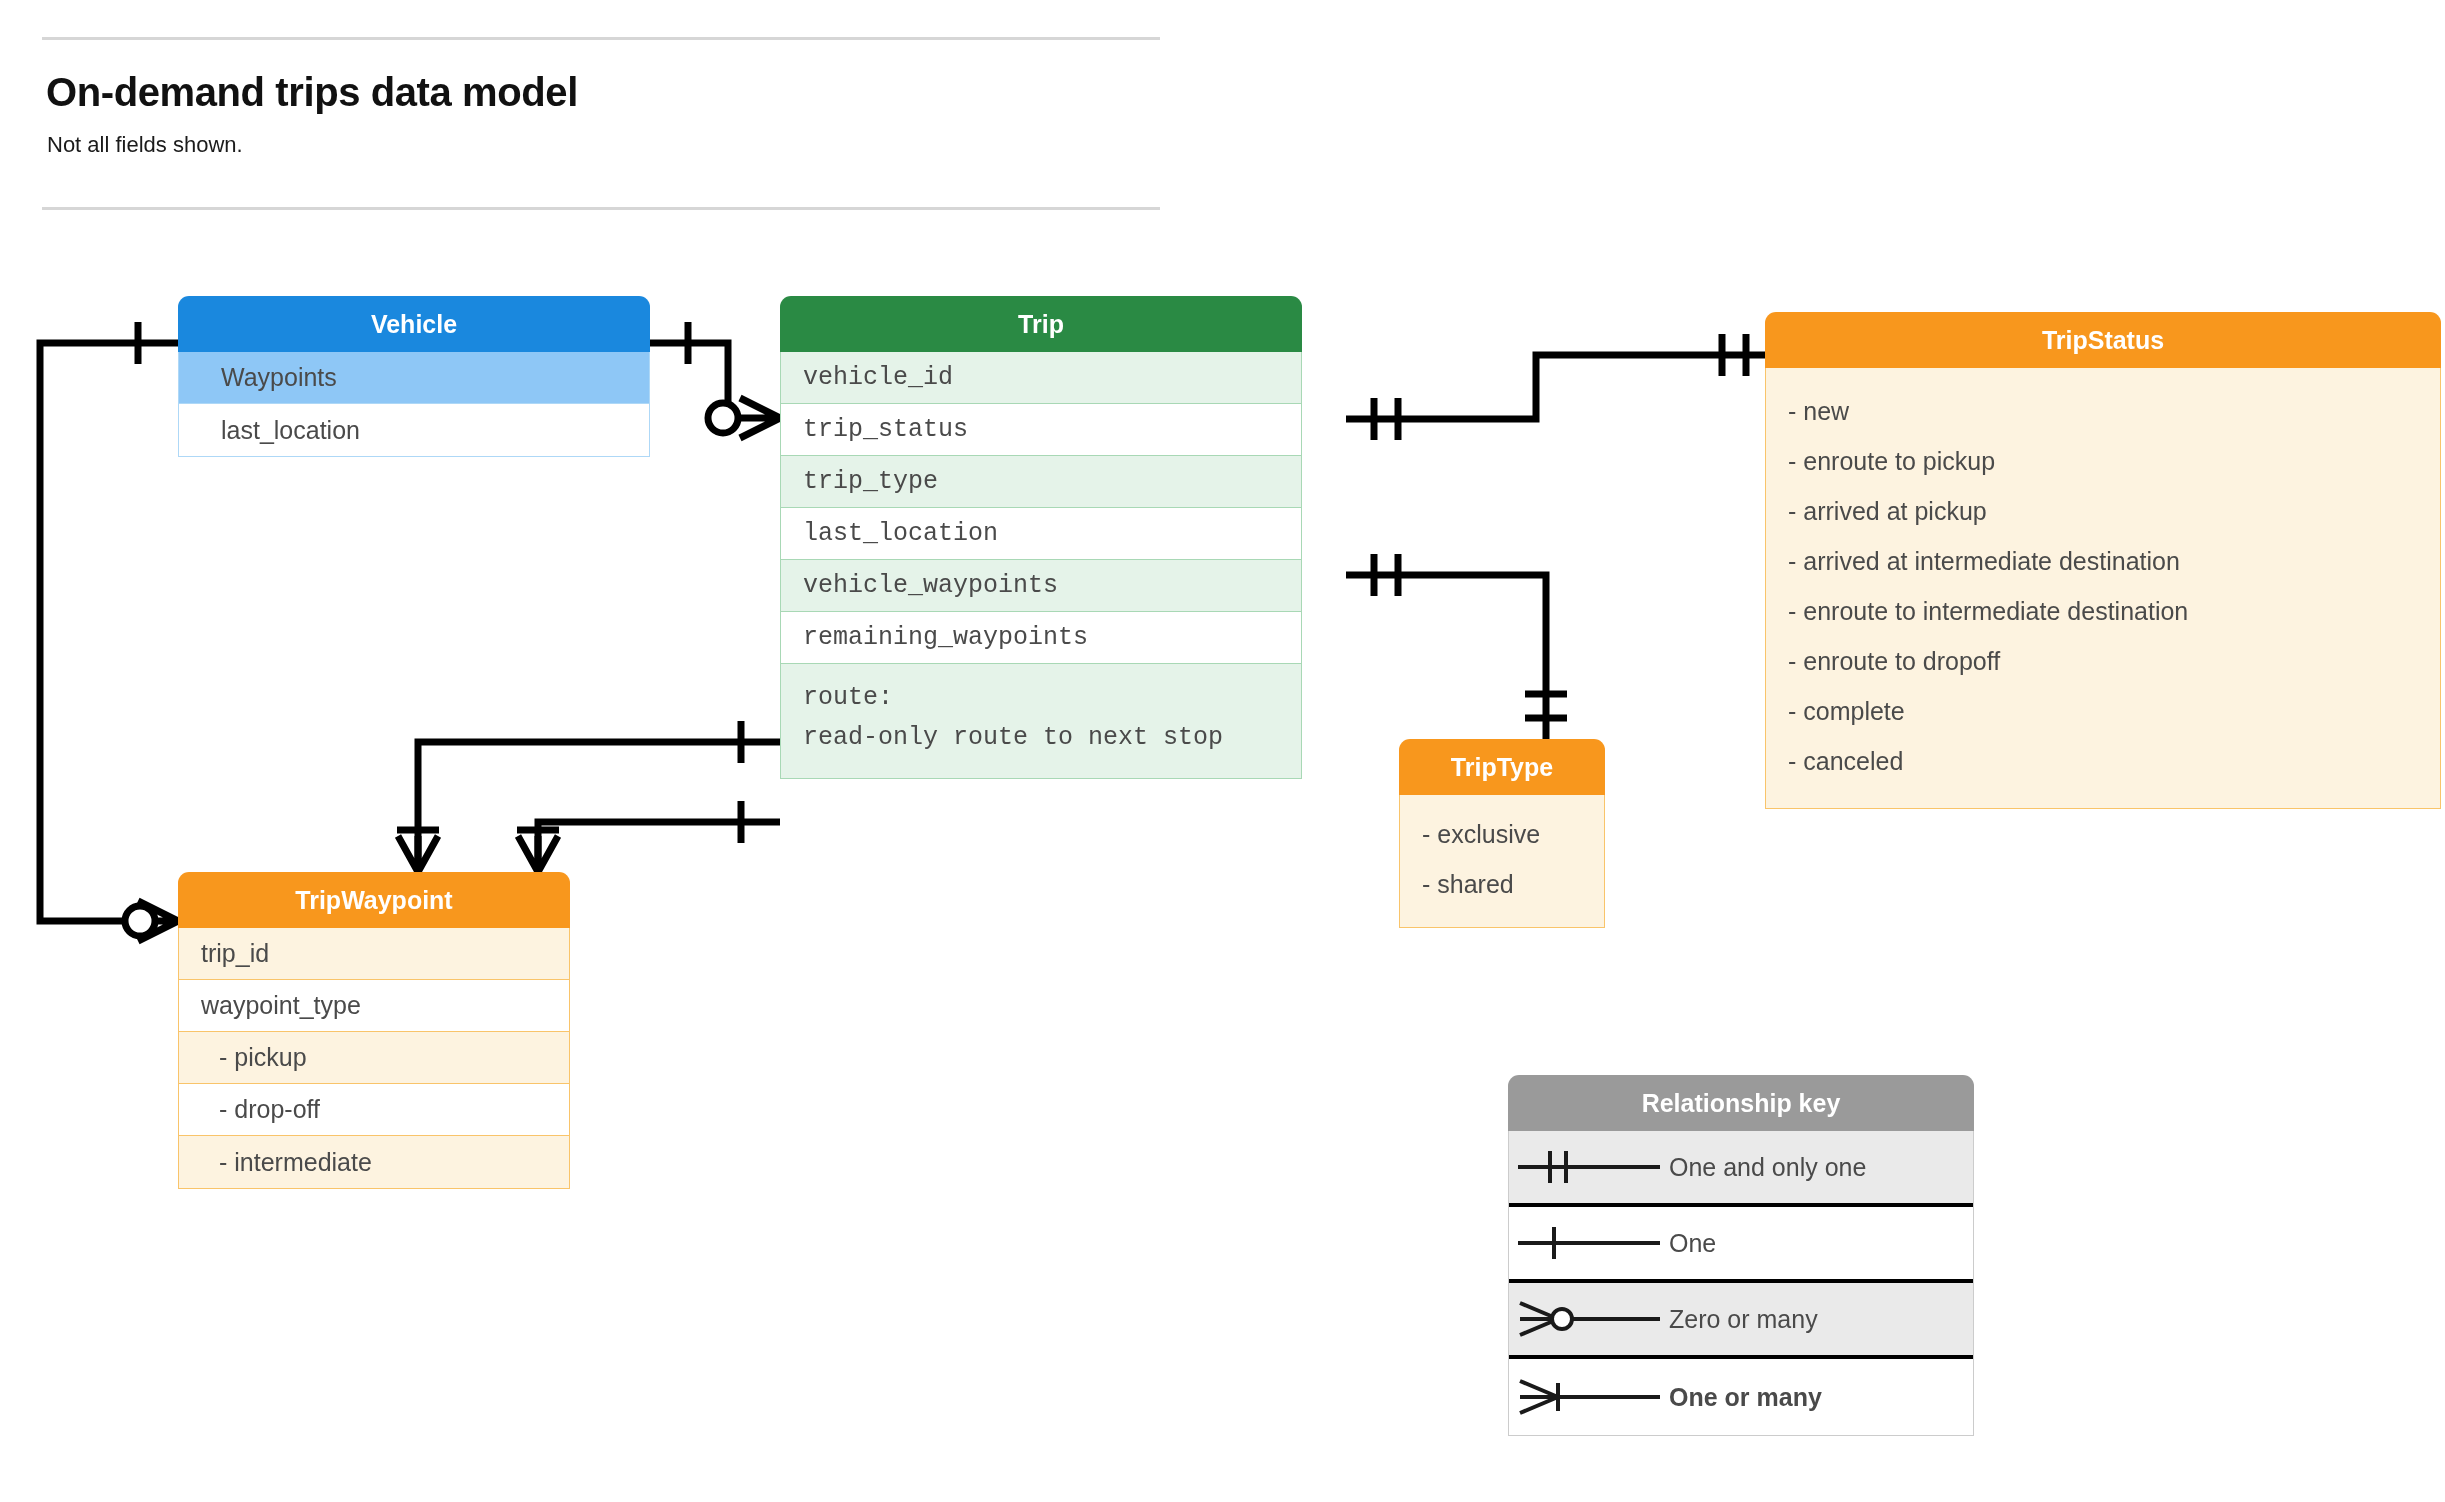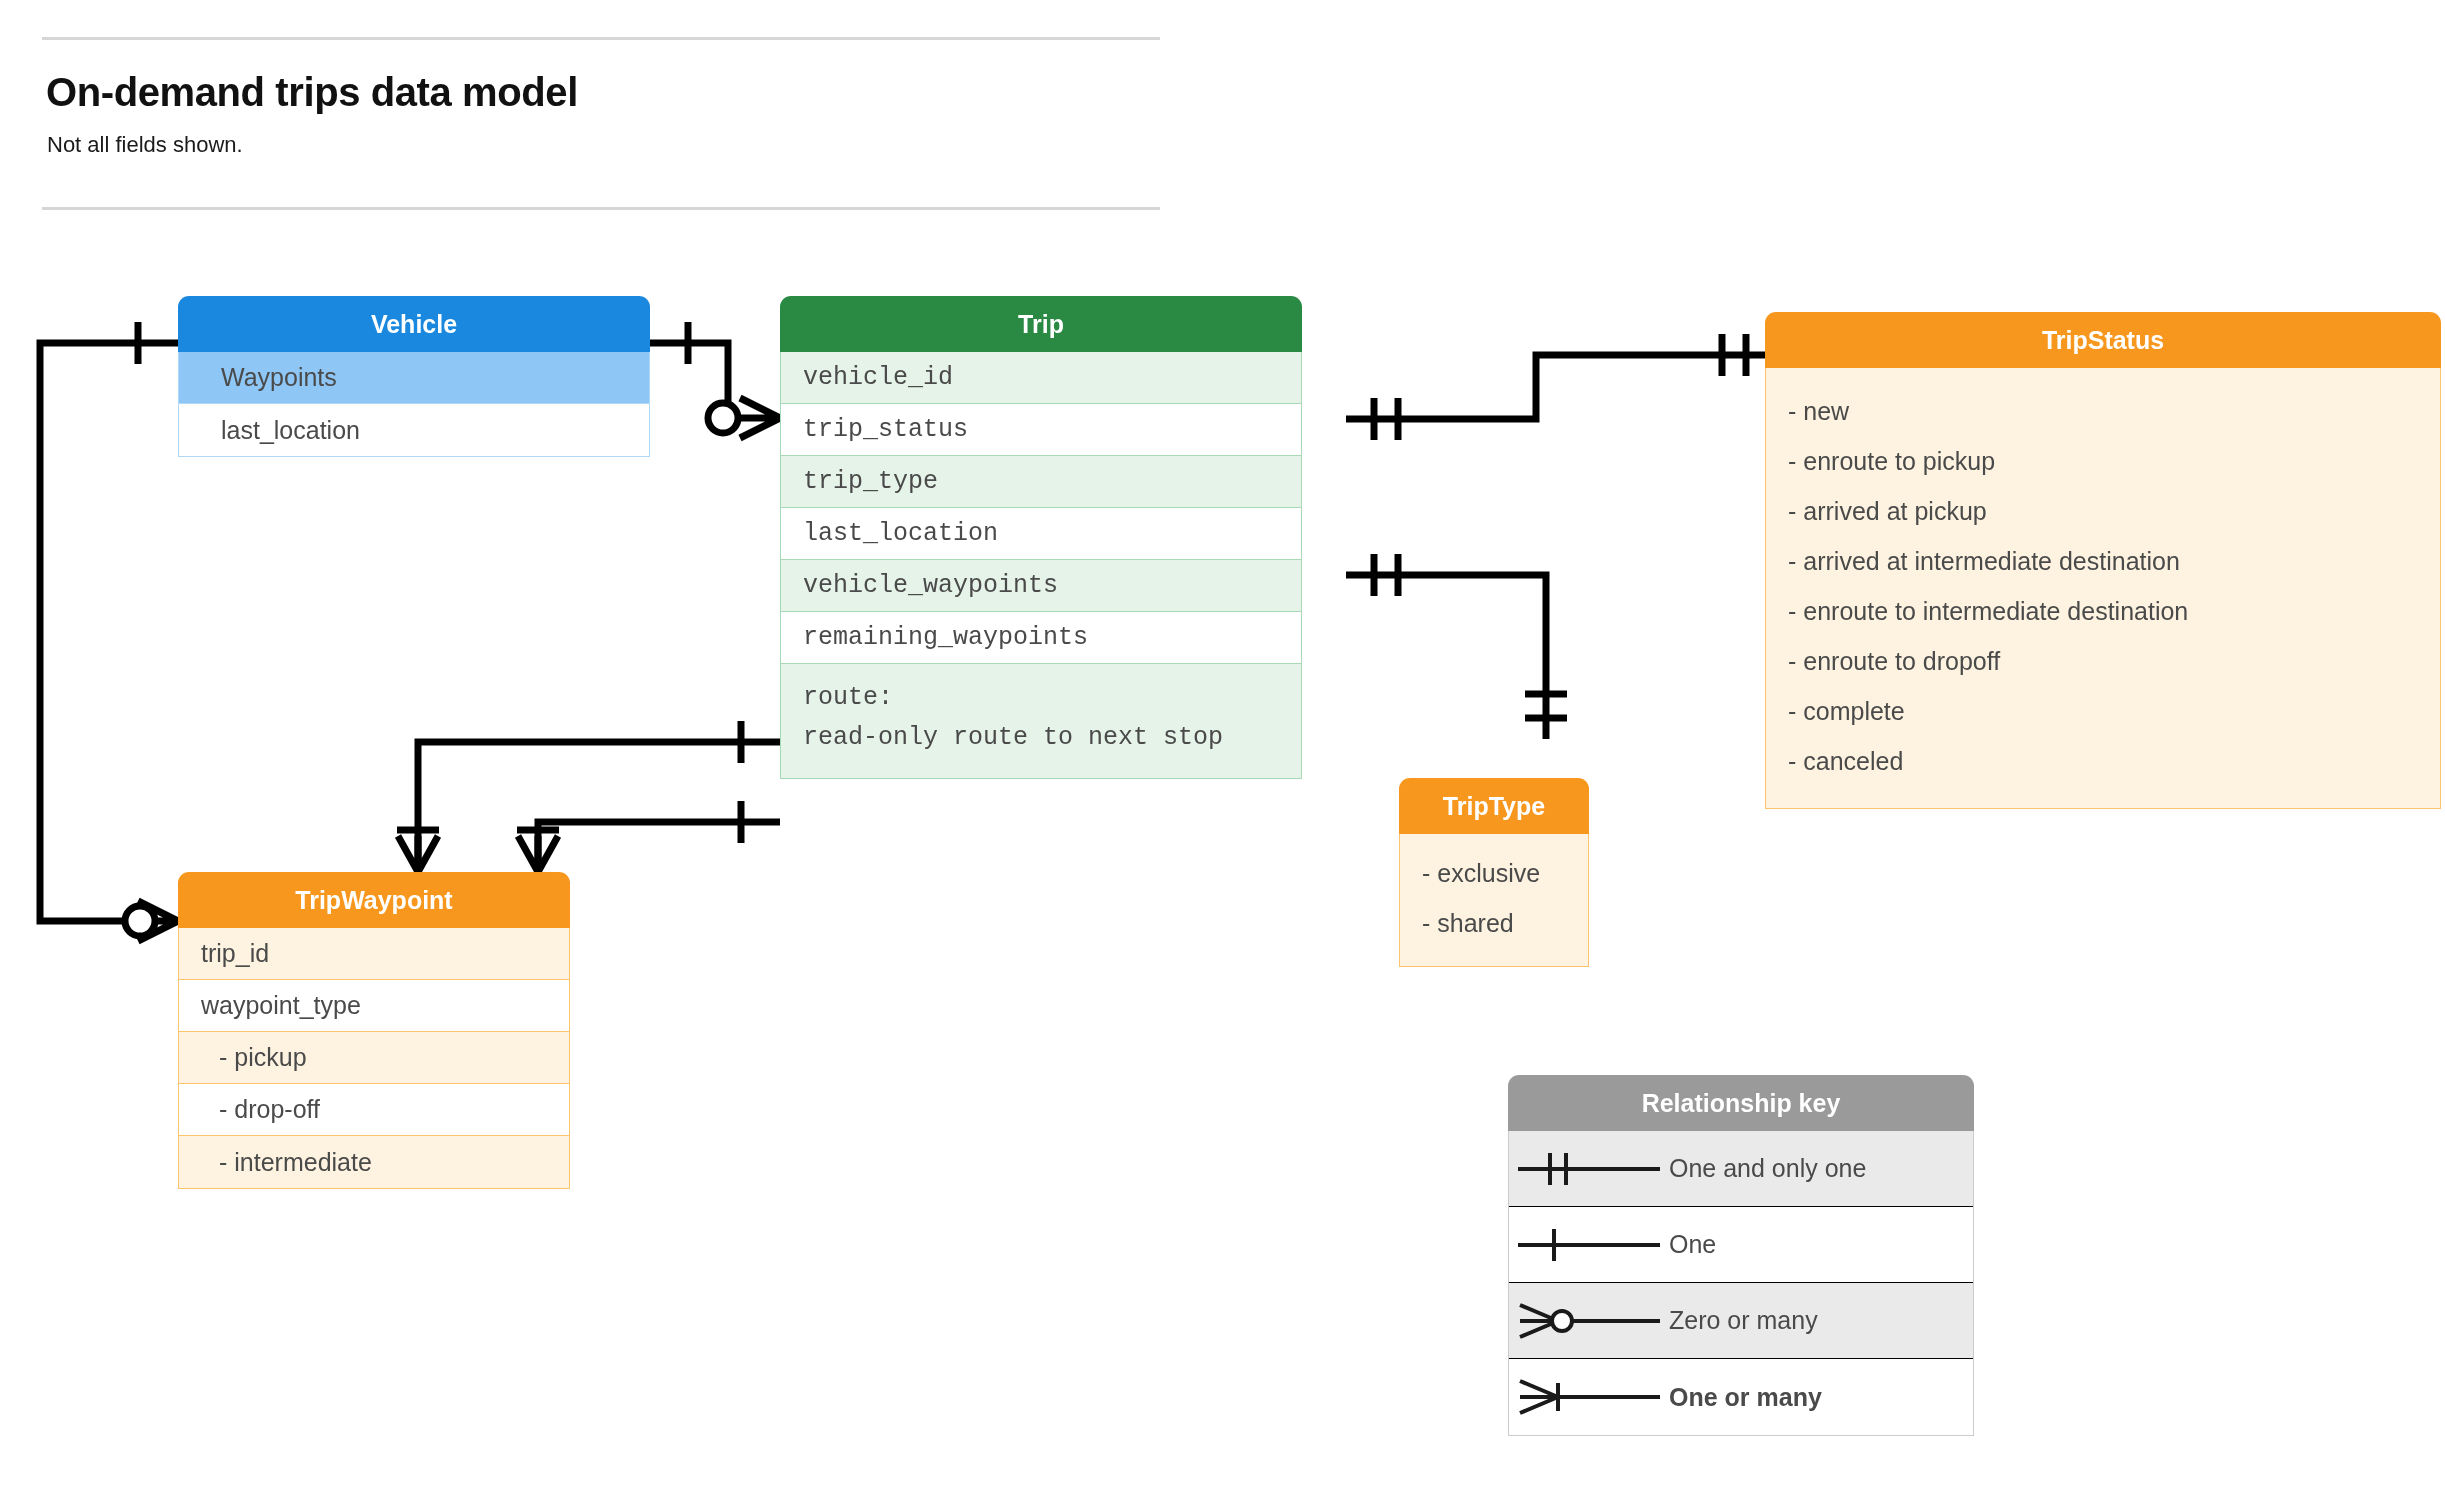--- a/index.html
+++ b/index.html
@@ -104,21 +104,21 @@
   #trip .row.even { background: #e5f3e9; }
   #trip .row.odd  { background: #ffffff; }
 
   
   #tripstatus { left: 1765px; top: 312px; width: 676px; }
   #tripstatus .entity-header { background: #f8971d; }
   #tripstatus .entity-body { border-color: #f9c46a; background: #fdf3e0; padding: 18px 0 22px 0; }
   #tripstatus .row { border-bottom: none; height: 50px; background: transparent; }
 
   
-  #triptype { left: 1399px; top: 778px; width: 190px; }
+  #triptype { left: 1399px; top: 739px; width: 206px; }
   #triptype .entity-header { background: #f8971d; font-size: 25px; }
   #triptype .entity-body { border-color: #f9c46a; background: #fdf3e0; padding: 14px 0 18px 0; }
   #triptype .row { border-bottom: none; height: 50px; background: transparent; }
 
   
   #tripwaypoint { left: 178px; top: 872px; width: 392px; }
   #tripwaypoint .entity-header { background: #f8971d; }
   #tripwaypoint .entity-body { border-color: #f9c46a; }
   #tripwaypoint .row { border-bottom-color: #f9c46a; }
   #tripwaypoint .row.even { background: #fdf3e0; }
@@ -126,21 +126,21 @@
 
   
   #legend { position: absolute; left: 1508px; top: 1075px; width: 466px; box-sizing: border-box; border-radius: 11px 11px 4px 4px; }
   #legend .entity-header { background: #9a9a9a; font-size: 25px; }
   #legend .entity-body { border-color: #cccccc; border-style: solid; border-width: 0 1px 1px 1px; box-sizing: border-box; }
   .legend-row {
     box-sizing: border-box;
     height: 76px;
     display: flex;
     align-items: center;
-    border-bottom: 1px solid #000000;
+    border-bottom: 4px solid #000000;
   }
   .legend-row:last-child { border-bottom: none; font-weight: bold; }
   .legend-row.even { background: #eaeaea; }
   .legend-row.odd  { background: #ffffff; }
   .legend-sym { width: 160px; height: 60px; flex: 0 0 160px; display: flex; align-items: center; justify-content: center; }
   .legend-label { font-size: 25px; color: #4a4a4a; white-space: nowrap; }
 
   
   #connectors {
     position: absolute;

